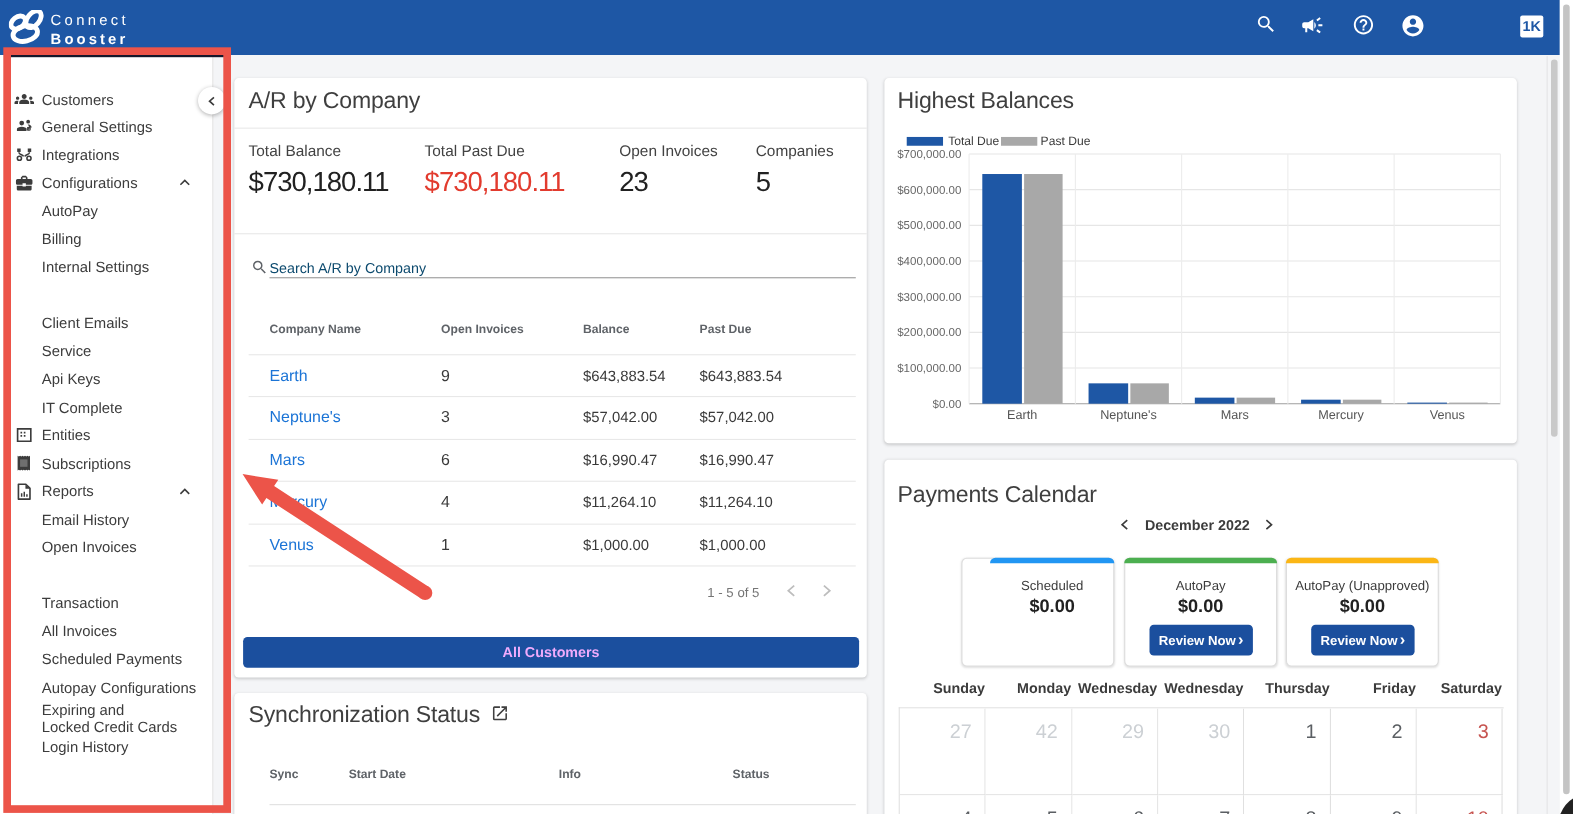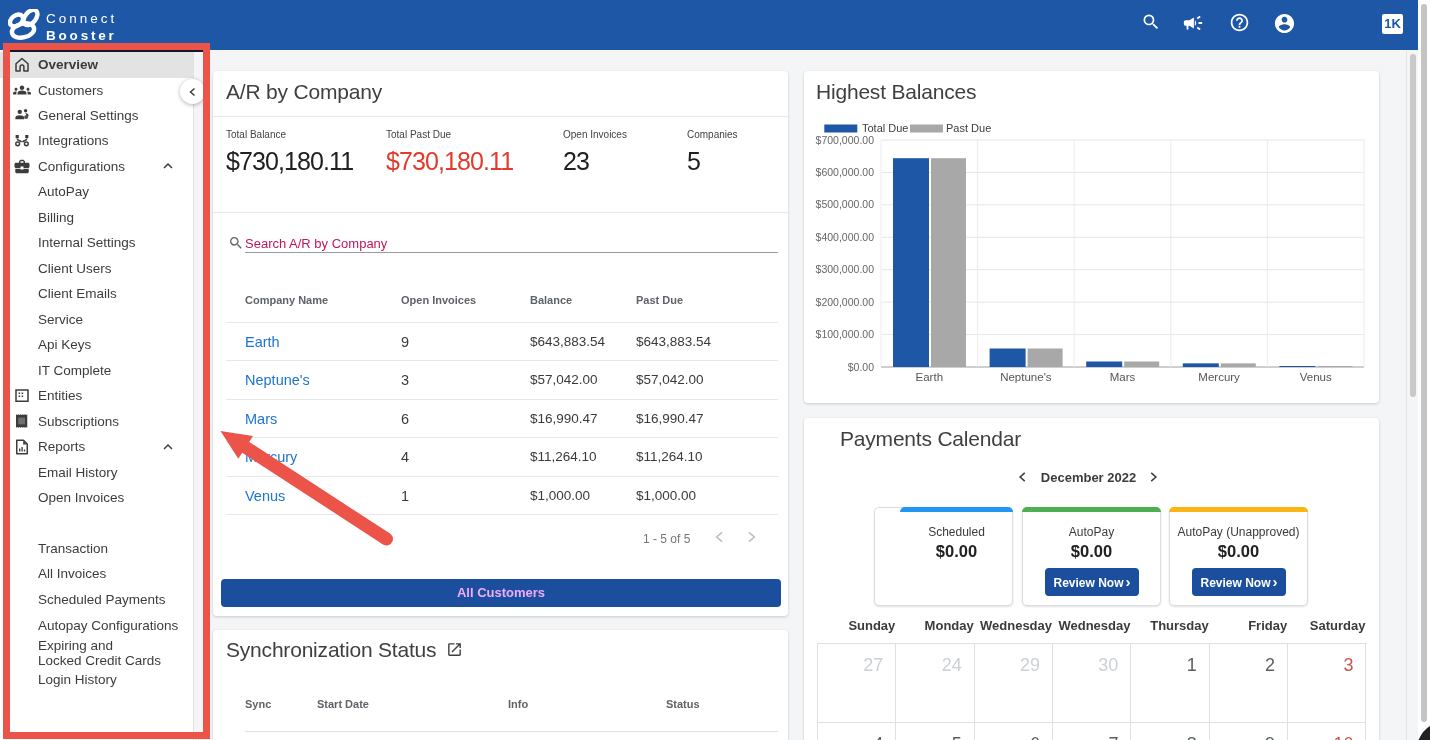--- a/index.html
+++ b/index.html
@@ -24,21 +24,21 @@
   #collapse-btn{position:absolute;left:180px;top:79px;width:25px;height:25px;background:#fff;border-radius:50%;box-shadow:0 1px 4px rgba(0,0,0,0.3);display:flex;align-items:center;justify-content:center;z-index:5;}
   
   .card{position:absolute;background:#fff;border-radius:4px;box-shadow:0 1px 3px rgba(0,0,0,0.18);}
   .ctitle{font-size:21px;color:#3f3f3f;letter-spacing:-0.2px;}
   
   #ann-rect{position:absolute;left:3px;top:43px;width:207px;height:696px;border:7px solid #ec5449;box-sizing:border-box;z-index:50;}
   #darkline{position:absolute;left:8px;top:49.5px;width:199px;height:2px;background:#15172b;z-index:49;}
   #ann-arrow{position:absolute;left:0;top:0;z-index:51;pointer-events:none;}
   
   .stat{position:absolute;top:58px;}
-  .stat .sl{font-size:10px;color:#424242;}
+  .stat .sl{font-size:14px;color:#424242;}
   .stat .sv{font-size:25px;color:#212121;margin-top:7px;letter-spacing:-0.9px;}
   .th{position:absolute;font-size:11px;color:#5f6368;font-weight:bold;}
   .rowline{position:absolute;left:13px;width:552px;height:1px;background:#e8e8e8;}
   .trow{position:absolute;left:0;width:575px;height:26px;font-size:14.5px;color:#3a3a3a;}
   .trow span{position:absolute;top:3px;}
   .link{color:#1b74d6;}
   .c2{left:188px;} .c3{left:317px;font-size:13.5px;} .c4{left:423px;font-size:13.5px;}
   #allcust{position:absolute;left:8px;top:508px;width:560px;height:28px;background:#1b4f9e;border-radius:4px;color:#f0abfc;font-size:13px;font-weight:bold;text-align:center;line-height:28px;}
   
   .pcc{position:absolute;top:89px;width:139px;height:99px;background:#fff;border:1px solid #ddd;border-radius:5px;box-sizing:border-box;box-shadow:0 1px 2px rgba(0,0,0,0.12);text-align:center;}
@@ -81,28 +81,20 @@
     <svg class="hicon" style="left:1229px" width="21" height="21" viewBox="0 0 24 24">
         <path fill="#fff" d="M11 18h2v-2h-2v2zm1-16C6.48 2 2 6.48 2 12s4.48 10 10 10 10-4.48 10-10S17.52 2 12 2zm0 18c-4.41 0-8-3.59-8-8s3.59-8 8-8 8 3.59 8 8-3.59 8-8 8zm0-14c-2.21 0-4 1.79-4 4h2c0-1.1.9-2 2-2s2 .9 2 2c0 2-3 1.75-3 5h2c0-2.25 3-2.5 3-5 0-2.21-1.79-4-4-4z"></path>
       </svg>
 
     <svg class="hicon" style="left:1273px" width="23" height="23" viewBox="0 0 24 24">
         <path fill="#fff" d="M12 2C6.48 2 2 6.48 2 12s4.48 10 10 10 10-4.48 10-10S17.52 2 12 2zm0 3c1.66 0 3 1.34 3 3s-1.34 3-3 3-3-1.34-3-3 1.34-3 3-3zm0 14.2a7.2 7.2 0 0 1-6-3.22c.03-1.99 4-3.08 6-3.08 1.99 0 5.97 1.09 6 3.08a7.2 7.2 0 0 1-6 3.22z"></path>
       </svg>
     <div id="kbox">1K</div>
   </div>
   <div id="sidebar">
-    <div class="mi sel" style="top:1.5px">
-        <span class="ic">
-      <svg width="19" height="19" viewBox="0 0 24 24">
-            <path fill="none" stroke="#3c3c3c" stroke-width="2" d="M4 11l8-7 8 7v9.5h-5.5V15a2.5 2.5 0 0 0-5 0v5.5H4z" stroke-linejoin="round"></path>
-          </svg>
-      </span>
-        <span class="lb" style="font-weight:bold">Overview</span>
-      </div>
     <div class="mi" style="top:27px">
         <span class="ic">
       <svg width="20" height="20" viewBox="0 0 24 24">
             <path fill="#3c3c3c" d="M12 12.75c1.63 0 3.07.39 4.24.9 1.08.48 1.76 1.56 1.76 2.73V18H6v-1.61c0-1.18.68-2.26 1.76-2.73 1.17-.52 2.61-.91 4.24-.91zM4 13c1.1 0 2-.9 2-2s-.9-2-2-2-2 .9-2 2 .9 2 2 2zm1.13 1.1c-.37-.06-.74-.1-1.13-.1-.99 0-1.93.21-2.78.58A2.01 2.01 0 0 0 0 16.43V18h4.5v-1.61c0-.83.23-1.61.63-2.29zM20 13c1.1 0 2-.9 2-2s-.9-2-2-2-2 .9-2 2 .9 2 2 2zm4 3.43c0-.81-.48-1.53-1.22-1.85A6.95 6.95 0 0 0 20 14c-.39 0-.76.04-1.13.1.4.68.63 1.46.63 2.29V18H24v-1.57zM12 6c1.66 0 3 1.34 3 3s-1.34 3-3 3-3-1.34-3-3 1.34-3 3-3z"></path>
           </svg>
       </span>
         <span class="lb">Customers</span>
       </div>
     <div class="mi" style="top:52px">
         <span class="ic">
@@ -141,23 +133,20 @@
       </div>
     <div class="mi" style="top:128px">
         <span class="lb">AutoPay</span>
       </div>
     <div class="mi" style="top:154px">
         <span class="lb">Billing</span>
       </div>
     <div class="mi" style="top:179.5px">
         <span class="lb">Internal Settings</span>
       </div>
-    <div class="mi" style="top:205px">
-        <span class="lb">Client Users</span>
-      </div>
     <div class="mi" style="top:230.5px">
         <span class="lb">Client Emails</span>
       </div>
     <div class="mi" style="top:256px">
         <span class="lb">Service</span>
       </div>
     <div class="mi" style="top:281.5px">
         <span class="lb">Api Keys</span>
       </div>
     <div class="mi" style="top:332.5px">
@@ -240,21 +229,21 @@
         <div class="sv">23</div>
       </div>
     <div class="stat" style="left:474px;">
         <div class="sl">Companies</div>
         <div class="sv">5</div>
       </div>
     <div style="position:absolute;left:0;top:141px;width:575px;height:1px;background:#e8e8e8;"></div>
     <svg style="position:absolute;left:15px;top:164px;" width="16" height="16" viewBox="0 0 24 24">
         <path fill="#5f6368" d="M15.5 14h-.79l-.28-.27A6.47 6.47 0 0 0 16 9.5 6.5 6.5 0 1 0 9.5 16c1.61 0 3.09-.59 4.23-1.57l.27.28v.79l5 4.99L20.49 19l-4.99-5zm-6 0C7.01 14 5 11.99 5 9.5S7.01 5 9.5 5 14 7.01 14 9.5 11.99 14 9.5 14z"></path>
       </svg>
-    <div style="position:absolute;left:32px;top:165px;font-size:13px;color:#be185d;">Search A/R by Company</div>
+    <div style="position:absolute;left:32px;top:165px;font-size:13px;color:#0c4a6e;">Search A/R by Company</div>
     <div style="position:absolute;left:32px;top:181px;width:533px;height:1px;background:#9a9a9a;"></div>
 
     <div class="th" style="left:32px;top:223px;">Company Name</div>
     <div class="th" style="left:188px;top:223px;">Open Invoices</div>
     <div class="th" style="left:317px;top:223px;">Balance</div>
     <div class="th" style="left:423px;top:223px;">Past Due</div>
     <div class="rowline" style="top:251px;"></div>
     <div class="trow" style="top:260px;">
         <span class="link" style="left:32px">Earth</span>
         <span class="c2">9</span>
@@ -351,21 +340,21 @@
       <text x="318.50" y="266" font-size="11.5" fill="#555" text-anchor="middle">Mars</text>
       <rect x="378.80" y="248.35" width="36" height="3.65" fill="#1e57a5"></rect>
       <rect x="416.80" y="248.35" width="35" height="3.65" fill="#a8a8a8"></rect>
       <text x="415.10" y="266" font-size="11.5" fill="#555" text-anchor="middle">Mercury</text>
       <rect x="475.40" y="251.00" width="36" height="1.00" fill="#1e57a5"></rect>
       <rect x="513.40" y="251.00" width="35" height="1.00" fill="#a8a8a8"></rect>
       <text x="511.70" y="266" font-size="11.5" fill="#555" text-anchor="middle">Venus</text>
     </svg>
   </div>
   <div class="card" id="pc-card" style="left:804px;top:418px;width:575px;height:400px;">
-    <div class="ctitle" style="position:absolute;left:12px;top:9px;margin-left:24px;">Payments Calendar</div>
+    <div class="ctitle" style="position:absolute;left:12px;top:20px;">Payments Calendar</div>
     <svg style="position:absolute;left:212px;top:52px;" width="14" height="14" viewBox="0 0 24 24">
         <path fill="none" stroke="#3c3c3c" stroke-width="2.6" d="M15 5l-8 7 8 7"></path>
       </svg>
     <div style="position:absolute;left:219px;top:52px;width:131px;text-align:center;font-size:13px;font-weight:bold;color:#3c3c3c;white-space:nowrap;">December 2022</div>
     <svg style="position:absolute;left:342px;top:52px;" width="14" height="14" viewBox="0 0 24 24">
         <path fill="none" stroke="#3c3c3c" stroke-width="2.6" d="M9 5l8 7-8 7"></path>
       </svg>
 
     <div class="pcc" style="left:70px;padding-left:26px;">
         <div class="bar" style="background:#2196f3"></div>
@@ -391,21 +380,21 @@
     <div class="dh" style="left:248.1px;">Wednesday</div>
     <div class="dh" style="left:326.4px;">Thursday</div>
     <div class="dh" style="left:404.8px;">Friday</div>
     <div class="dh" style="left:483.1px;">Saturday</div>
 
     <div id="calgrid">
       <div class="cell" style="left:0px;top:0px;">
           <span class="dn other">27</span>
         </div>
       <div class="cell" style="left:78.35px;top:0px;">
-          <span class="dn other">24</span>
+          <span class="dn other">42</span>
         </div>
       <div class="cell" style="left:156.7px;top:0px;">
           <span class="dn other">29</span>
         </div>
       <div class="cell" style="left:235.05px;top:0px;">
           <span class="dn other">30</span>
         </div>
       <div class="cell" style="left:313.4px;top:0px;">
           <span class="dn">1</span>
         </div>

